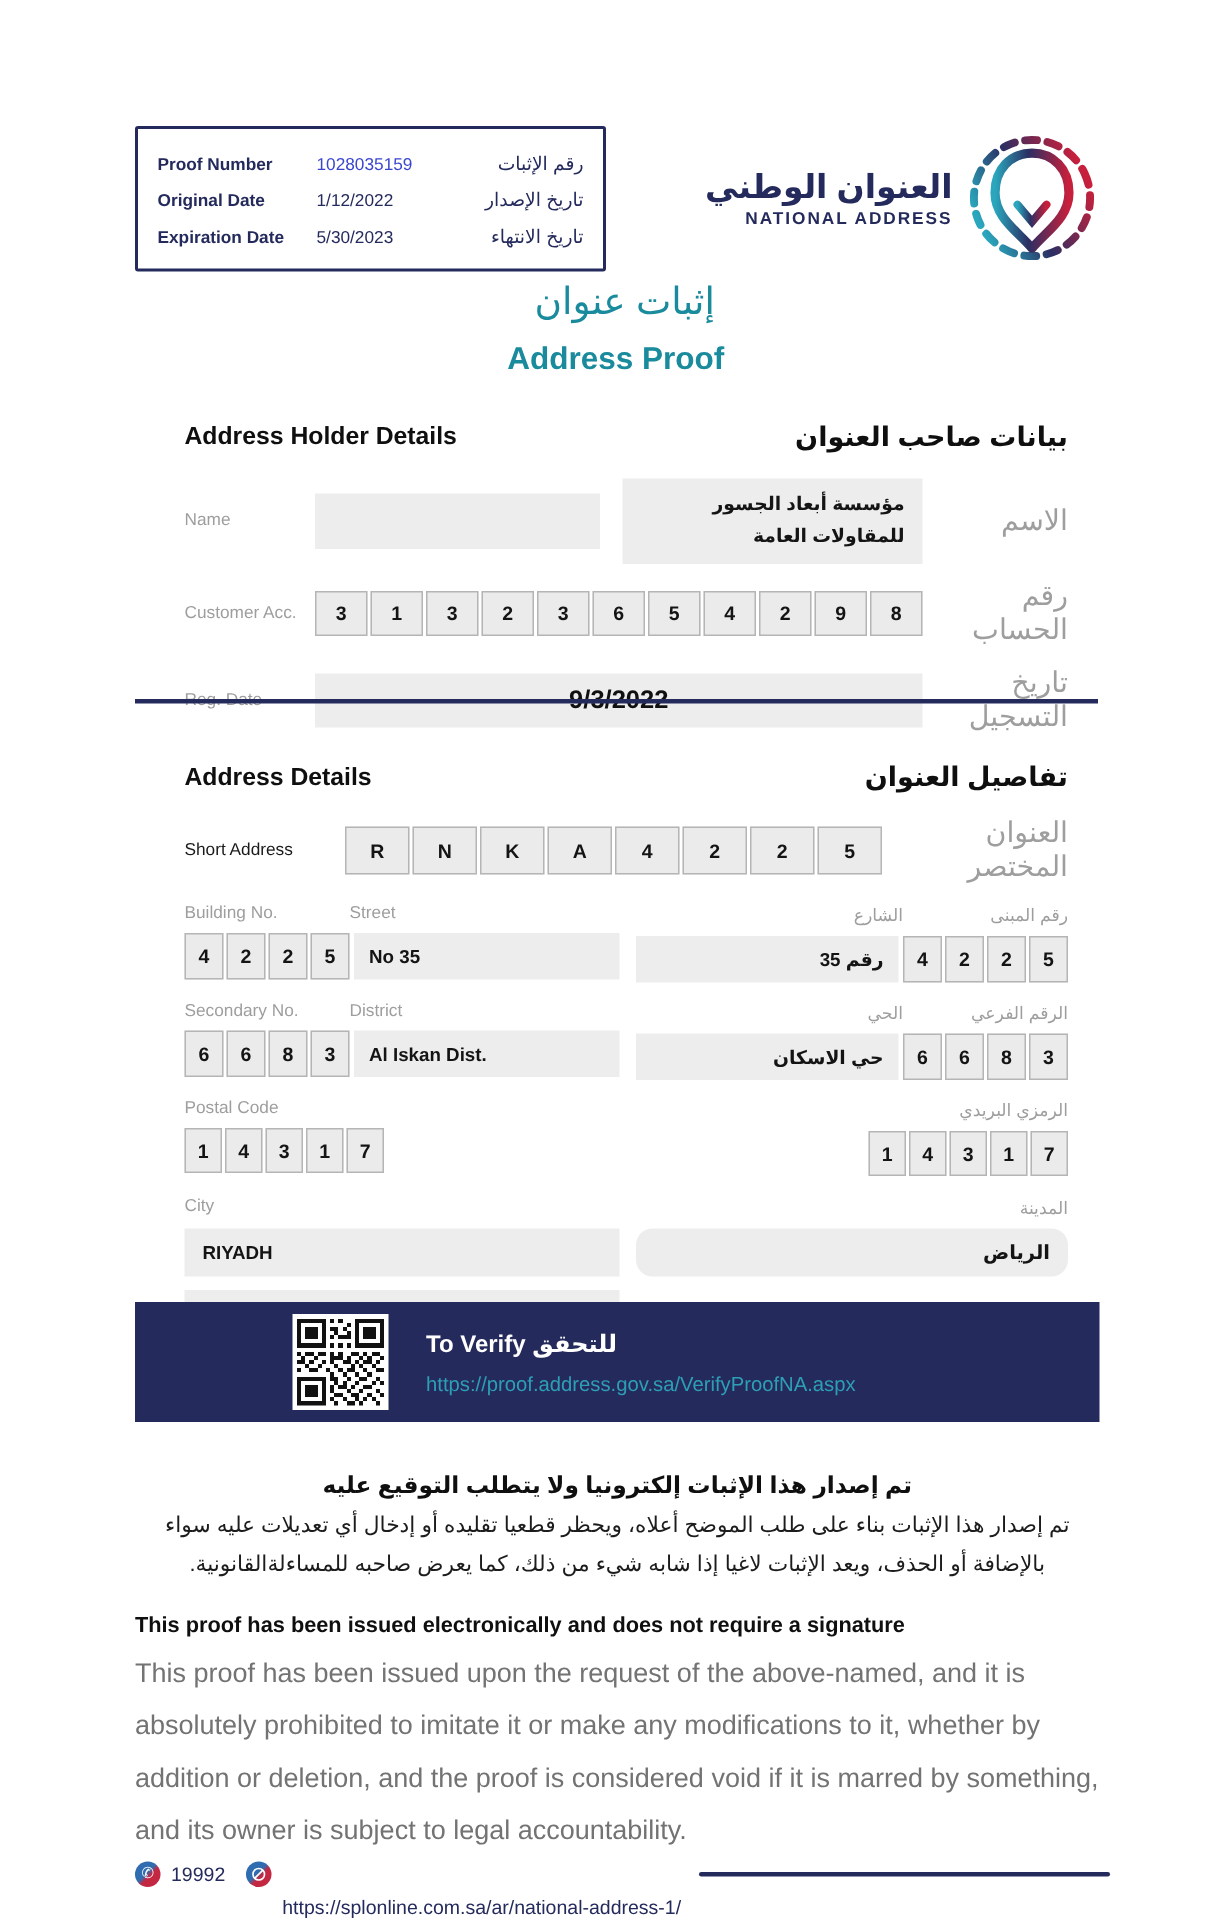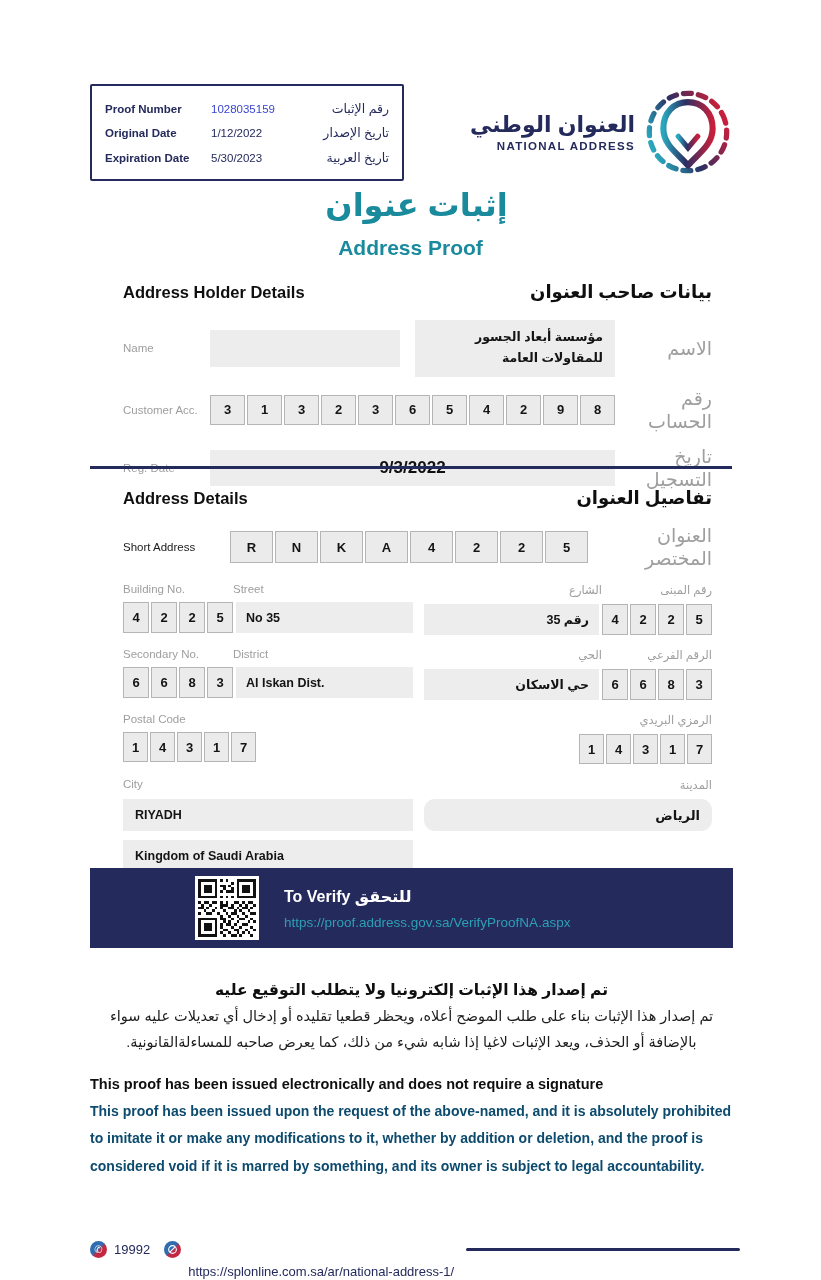--- a/index.html
+++ b/index.html
@@ -17,21 +17,21 @@
   .pr-ar{flex:1;text-align:right;font-size:12.5px;direction:rtl;}
 
   .logo{display:flex;align-items:center;gap:9px;margin-top:4px;}
   .logo-text{text-align:right;}
   .logo-ar{font-size:22px;font-weight:700;color:#242a5c;line-height:1.15;direction:rtl;}
   .logo-en{font-size:11.5px;font-weight:700;color:#242a5c;letter-spacing:1.3px;margin-top:2px;}
   .logo-pin svg{width:88px;height:88px;display:block;}
 
   
   .titles{position:absolute;top:186px;left:0;width:100%;text-align:center;color:#1a8a9d;}
-  .title-ar{font-size:32px;font-weight:700;direction:rtl;margin-left:12px;}
+  .title-ar{font-size:25px;font-weight:400;direction:rtl;margin-left:12px;}
   .title-en{font-size:21px;font-weight:700;margin-top:12px;}
 
   
   .sec{position:absolute;left:123px;width:589px;}
   .sec-head{display:flex;justify-content:space-between;align-items:center;}
   .sh-en{font-size:16.5px;font-weight:700;color:#0f0f0f;}
   .sh-ar{font-size:18px;font-weight:700;color:#0f0f0f;direction:rtl;margin-left:45px;}
 
   .lbl-en{width:87px;font-size:11.5px;color:#9e9e9e;}
   .lbl-ar{flex:1;text-align:right;font-size:19px;color:#9e9e9e;direction:rtl;}
@@ -89,21 +89,21 @@
   .verify-text{margin-left:25px;}
   .verify-title{color:#ffffff;font-weight:700;font-size:16px;}
   .verify-url{color:#2d9fb5;font-size:13.5px;margin-top:9px;text-decoration:none;display:block;}
 
   
   .ar-disc{position:absolute;top:981px;left:90px;width:643px;direction:rtl;text-align:center;}
   .ar-h{font-size:15.5px;font-weight:700;color:#0f0f0f;}
   .ar-b{font-size:14.5px;line-height:1.8;color:#1c1c1c;margin-top:4px;}
   .en-disc{position:absolute;top:1076px;left:90px;width:643px;}
   .en-h{font-size:14.5px;font-weight:700;color:#0f0f0f;}
-  .en-b{font-size:14px;line-height:1.95;color:#0c4a6e;margin-top:6px;font-weight:bold;}
+  .en-b{font-size:18px;line-height:1.95;color:#737373;margin-top:6px;}
 
   
   .footer{position:absolute;top:1220px;left:90px;width:650px;display:flex;align-items:center;
           font-size:13px;color:#242a5c;}
   .icon-circle{width:17px;height:17px;border-radius:50%;display:flex;align-items:center;justify-content:center;
                background:linear-gradient(135deg,#2f6db0 45%,#c42742 58%);color:#fff;font-size:10px;flex:0 0 auto;}
   .foot-txt{margin:0 14px 0 7px;}
   .foot-url{color:#242a5c;text-decoration:none;margin-left:7px;margin-top:44px;}
   .foot-line{flex:1;height:3px;background:#242a5c;margin-left:12px;border-radius:2px;}
 </style>
@@ -120,21 +120,21 @@
         <span class="pr-ar">رقم الإثبات</span>
       </div>
       <div class="proof-row">
         <span class="pr-en">Original Date</span>
         <span class="pr-val">1/12/2022</span>
         <span class="pr-ar">تاريخ الإصدار</span>
       </div>
       <div class="proof-row">
         <span class="pr-en">Expiration Date</span>
         <span class="pr-val">5/30/2023</span>
-        <span class="pr-ar">تاريخ العربية</span>
+        <span class="pr-ar">تاريخ الانتهاء</span>
       </div>
     </div>
 
     <div class="logo">
       <div class="logo-text">
         <div class="logo-ar">العنوان الوطني</div>
         <div class="logo-en">NATIONAL ADDRESS</div>
       </div>
       <div class="logo-pin">
         <svg viewBox="0 0 100 100" aria-hidden="true">
@@ -191,21 +191,21 @@
 
     <div class="row-reg">
       <span class="lbl-en">Reg. Date</span>
       <div class="reg-box">9/3/2022</div>
       <span class="lbl-ar">تاريخ التسجيل</span>
     </div>
   </div>
 
   <div class="divider"></div>
 
-  <div class="sec" style="top:487px;">
+  <div class="sec" style="top:508px;">
     <div class="sec-head">
       <span class="sh-en">Address Details</span>
       <span class="sh-ar">تفاصيل العنوان</span>
     </div>
 
     <div class="row-short">
       <span class="lbl-short">Short Address</span>
       <div class="dg">
         <span class="digit">R</span>
         <span class="digit">N</span>

